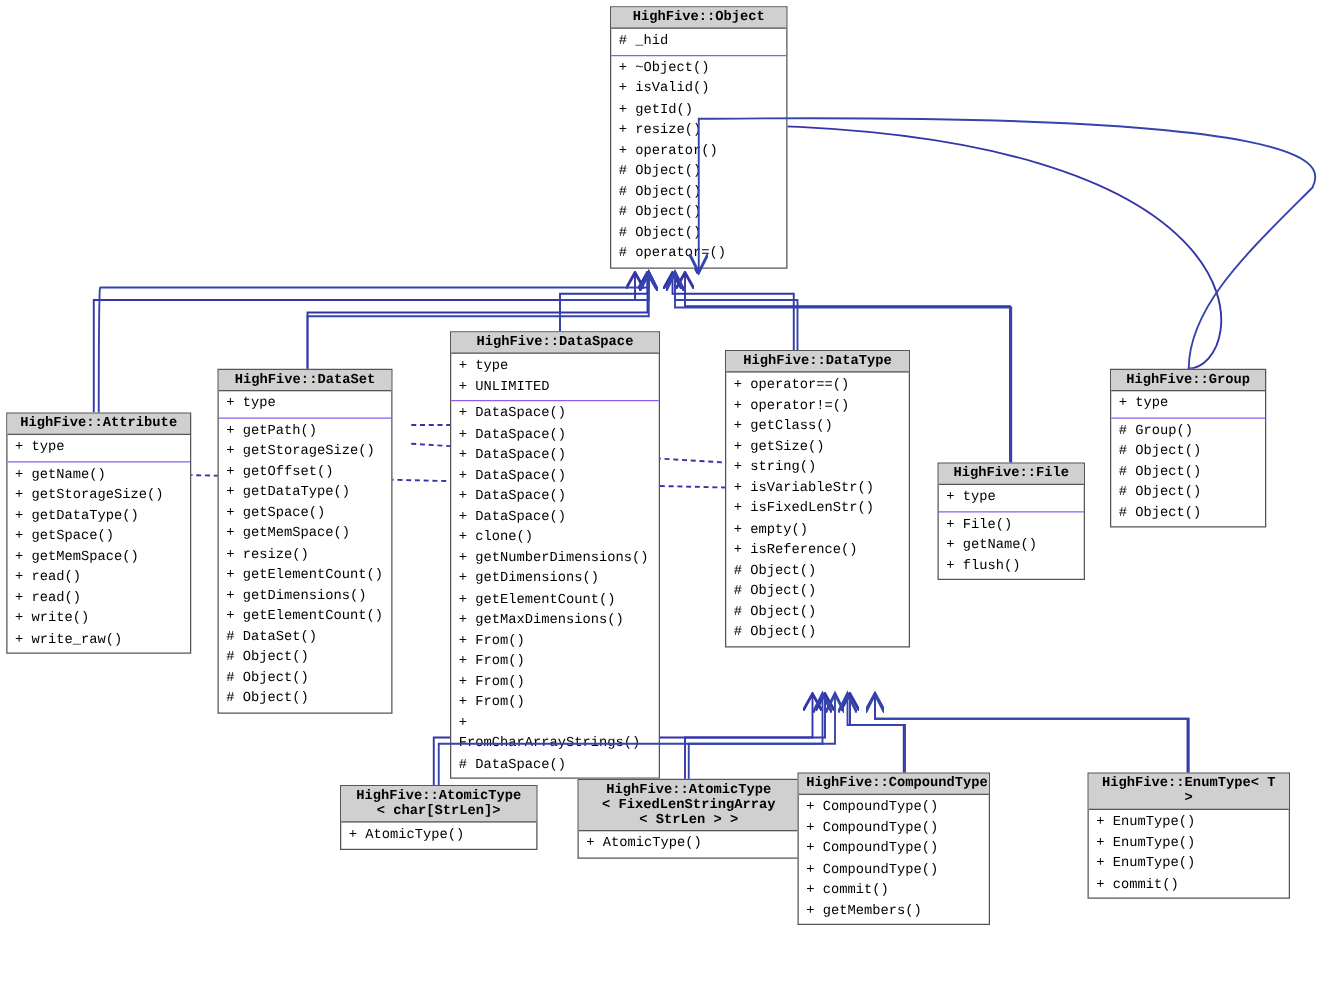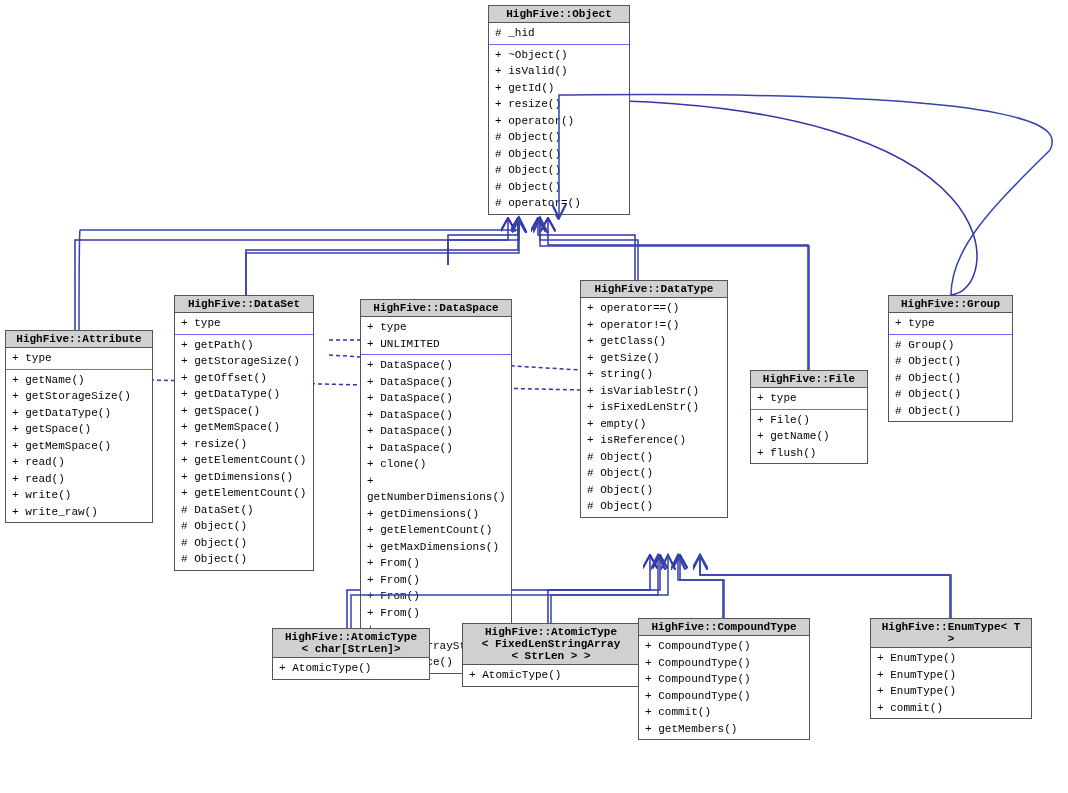--- a/index.html
+++ b/index.html
@@ -136,21 +136,21 @@
       <div class="uml-line">+ getElementCount()</div>
       <div class="uml-line">+ getDimensions()</div>
       <div class="uml-line">+ getElementCount()</div>
       <div class="uml-line"># DataSet()</div>
       <div class="uml-line"># Object()</div>
       <div class="uml-line"># Object()</div>
       <div class="uml-line"># Object()</div>
     </div>
   </div>
 
-  <div class="uml-box" style="left:360px;top:265px;width:152px;margin-top:34px;">
+  <div class="uml-box" style="left:360px;top:265px;width:168px;">
     <div class="uml-box-header">HighFive::DataSpace</div>
     <div class="uml-box-section uml-box-body">
       <div class="uml-line">+ type</div>
       <div class="uml-line">+ UNLIMITED</div>
     </div>
     <div class="uml-box-section uml-box-body">
       <div class="uml-line">+ DataSpace()</div>
       <div class="uml-line">+ DataSpace()</div>
       <div class="uml-line">+ DataSpace()</div>
       <div class="uml-line">+ DataSpace()</div>
@@ -247,21 +247,21 @@
     <div class="uml-box-header">
       <div>HighFive::AtomicType</div>
       <div>&lt; FixedLenStringArray</div>
       <div>&lt; StrLen &gt; &gt;</div>
     </div>
     <div class="uml-box-section uml-box-body">
       <div class="uml-line">+ AtomicType()</div>
     </div>
   </div>
 
-  <div class="uml-box" style="left:638px;top:618px;width:172px;">
+  <div class="uml-box" style="left:638px;top:618px;width:154px;">
     <div class="uml-box-header">HighFive::CompoundType</div>
     <div class="uml-box-section uml-box-body">
       <div class="uml-line">+ CompoundType()</div>
       <div class="uml-line">+ CompoundType()</div>
       <div class="uml-line">+ CompoundType()</div>
       <div class="uml-line">+ CompoundType()</div>
       <div class="uml-line">+ commit()</div>
       <div class="uml-line">+ getMembers()</div>
     </div>
   </div>

